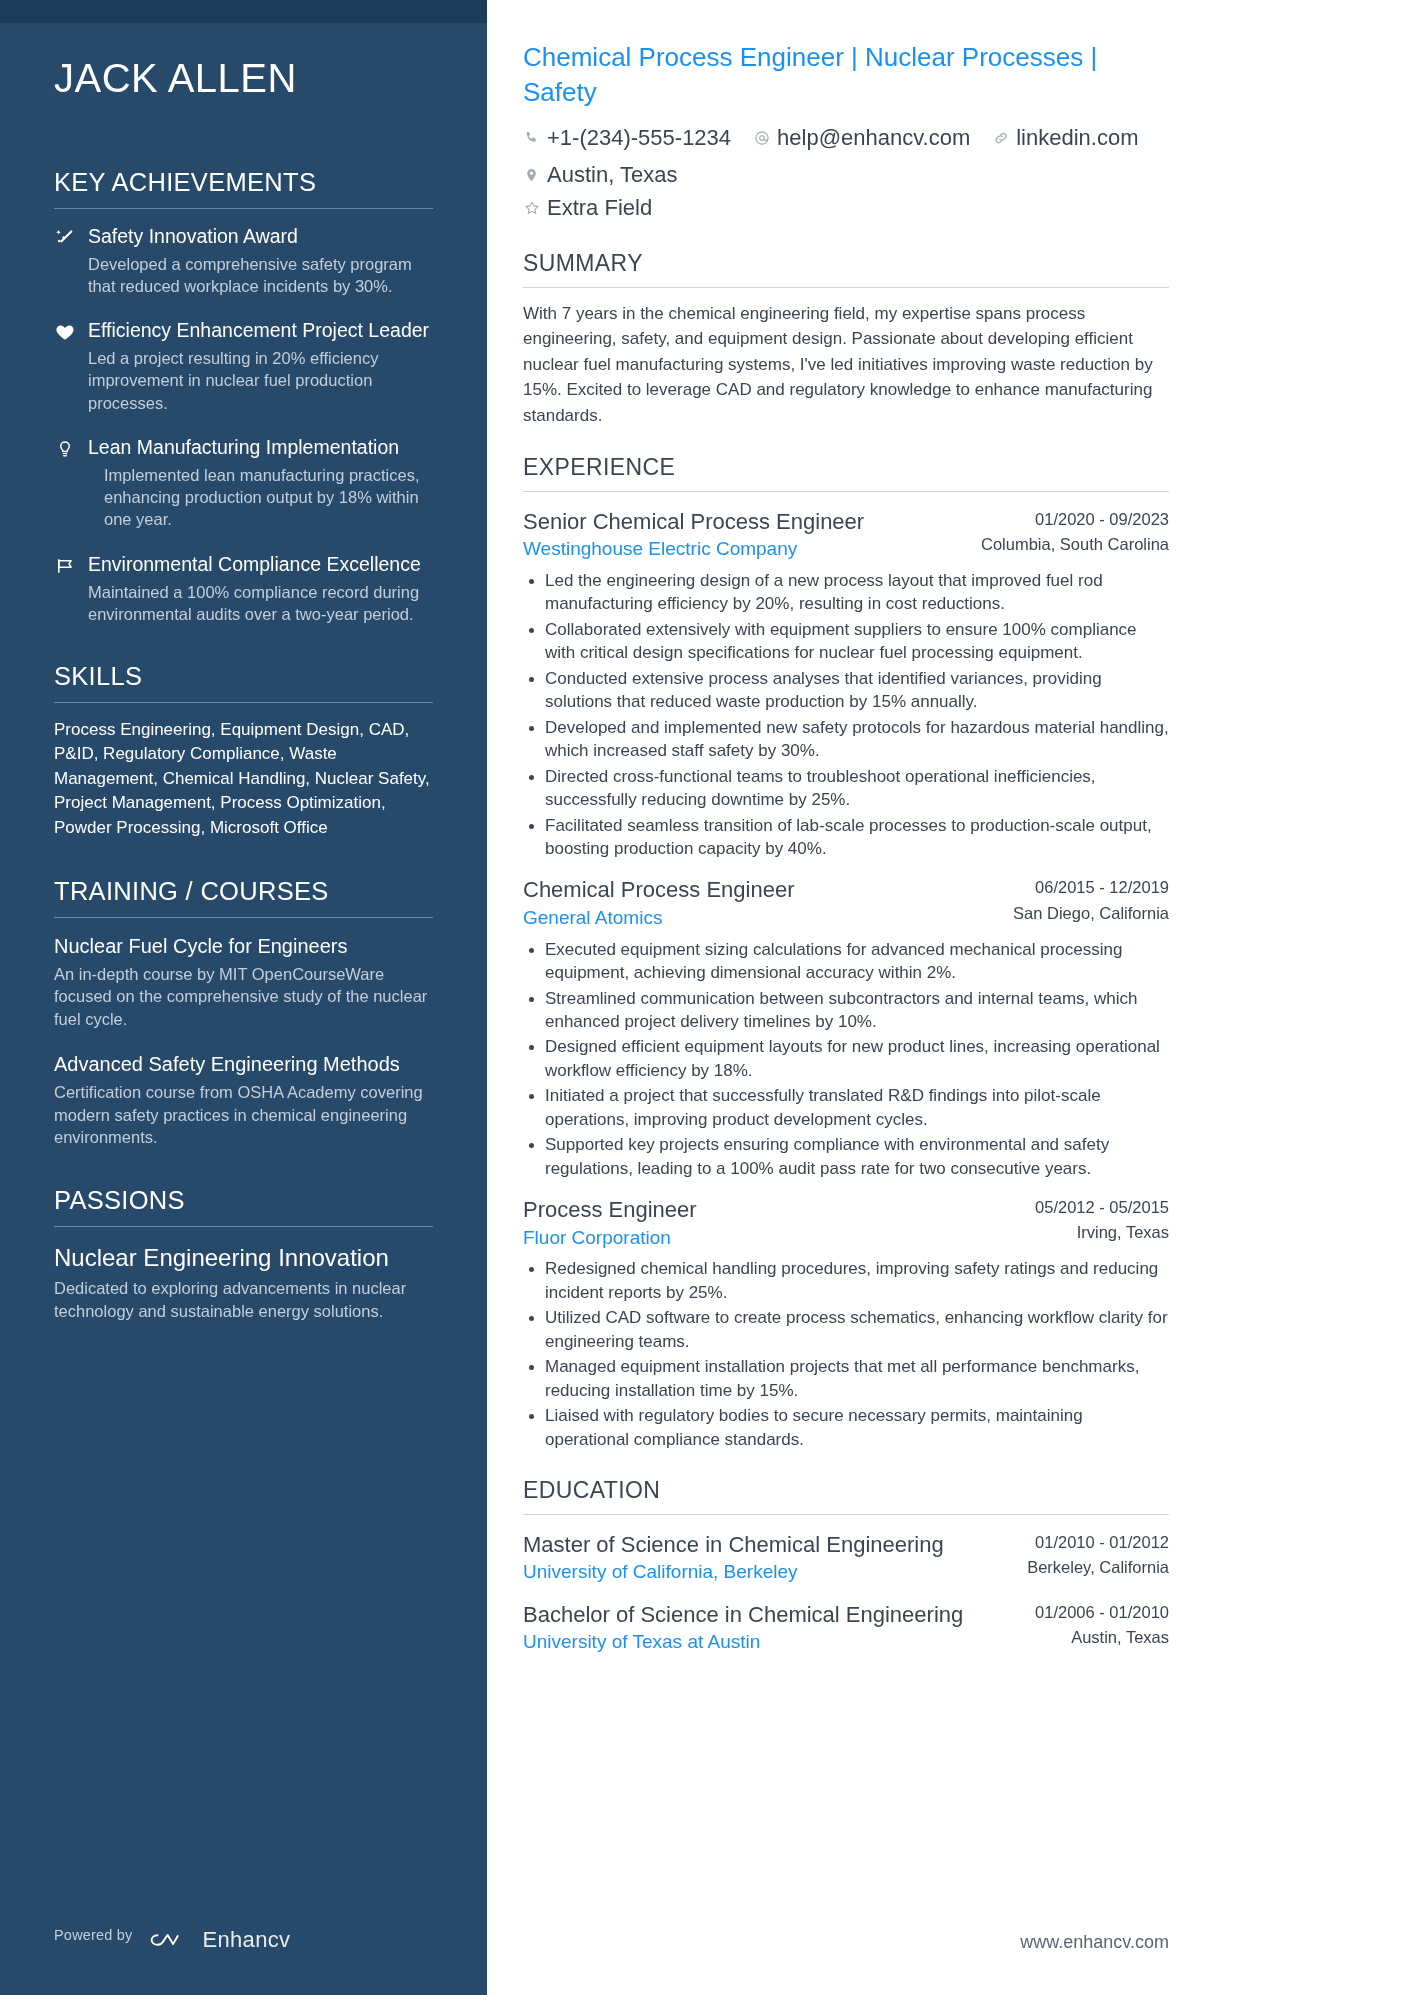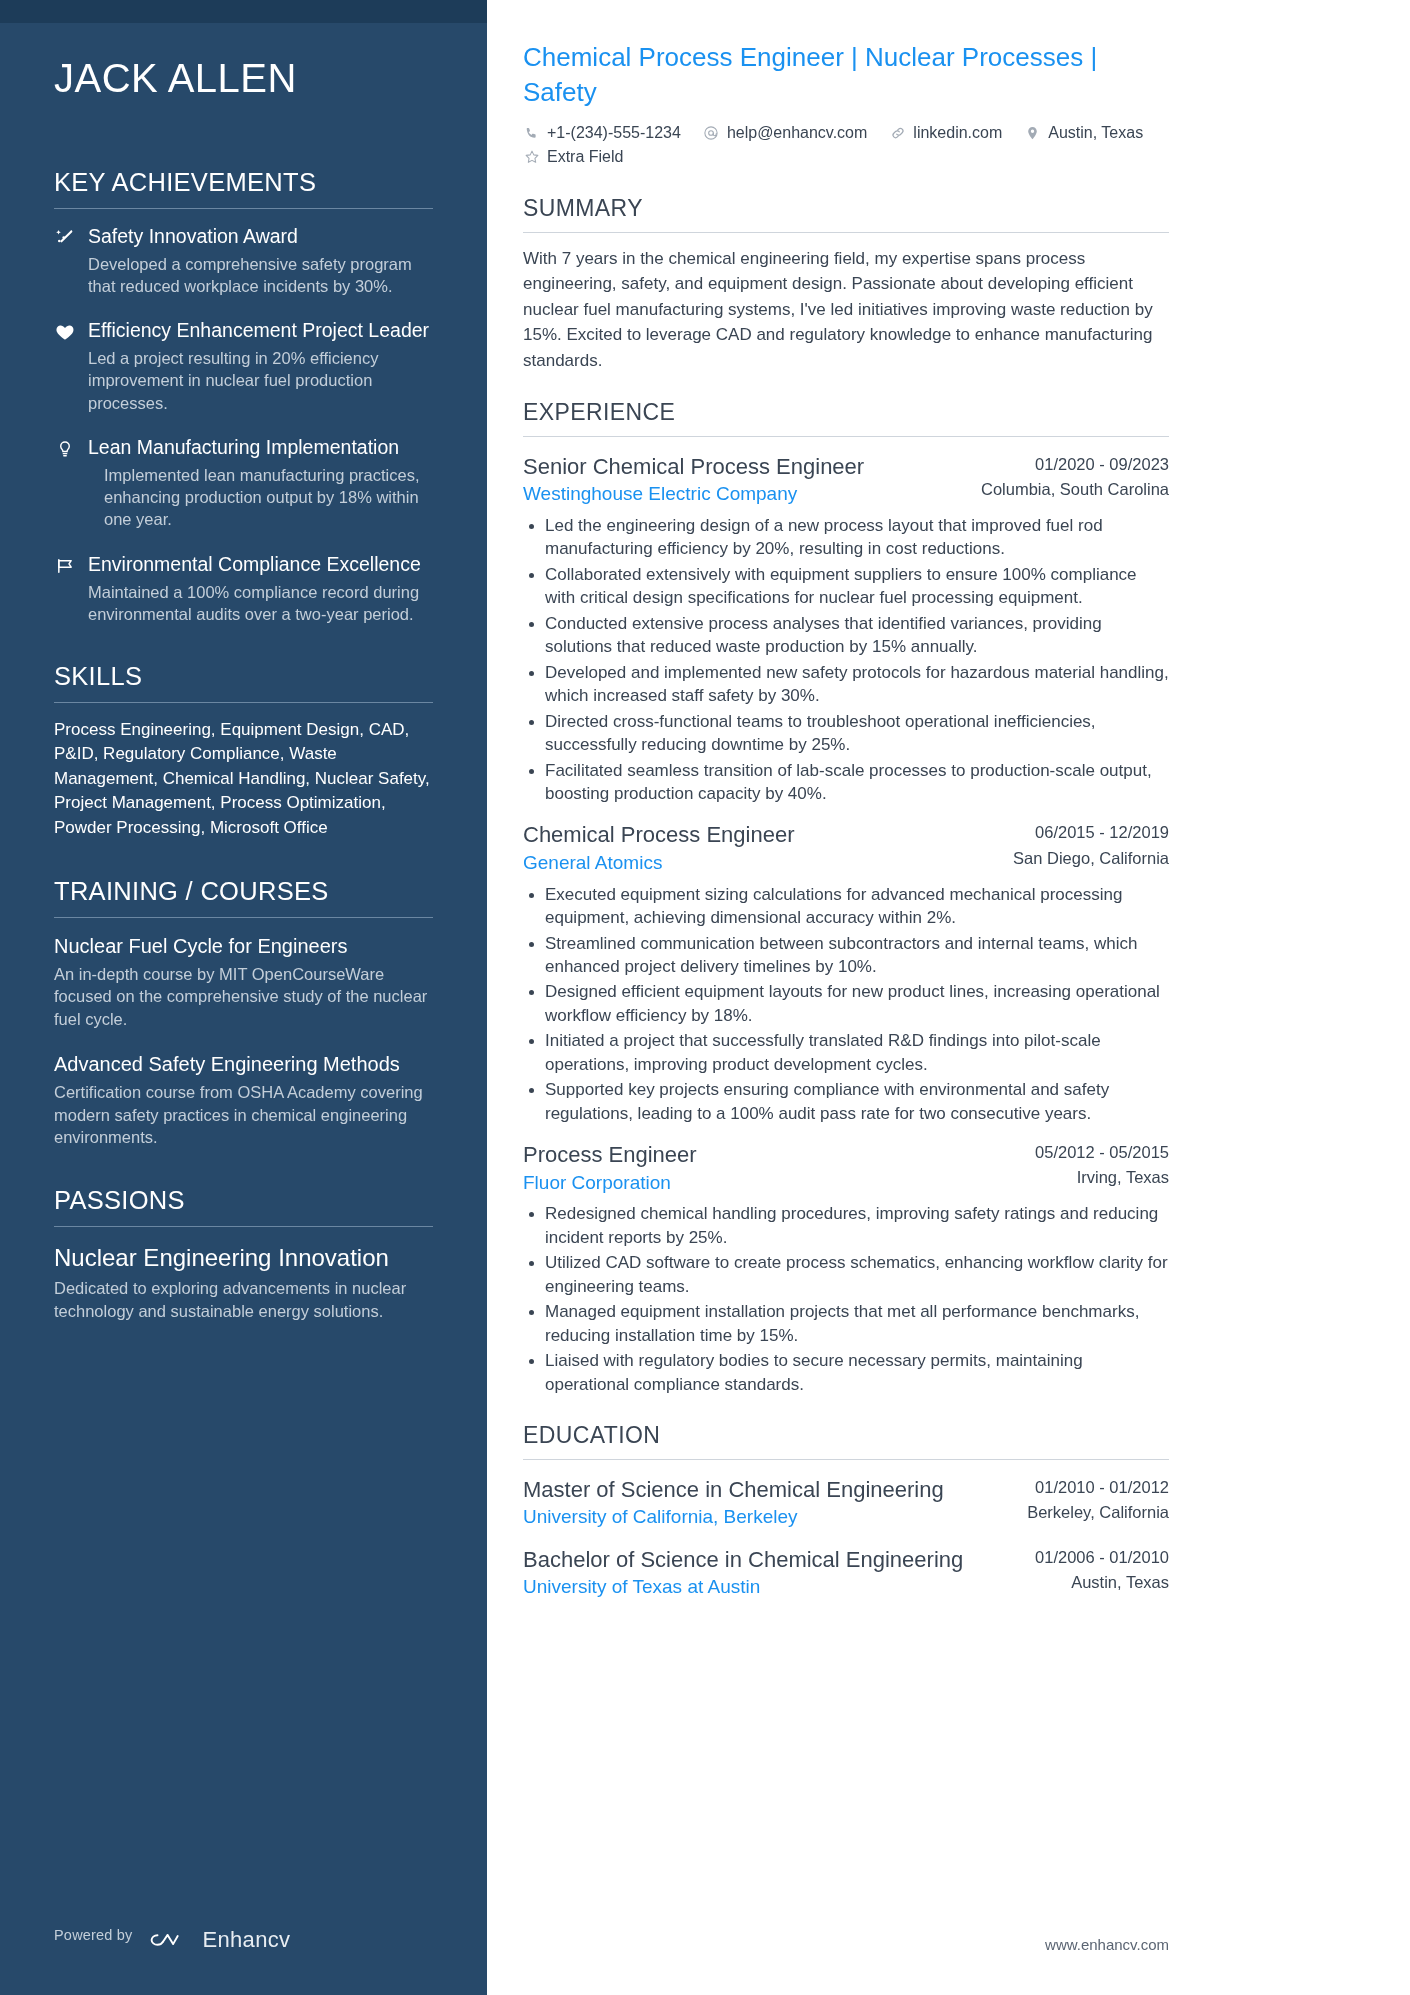--- a/index.html
+++ b/index.html
@@ -151,21 +151,21 @@
     display: flex;
     flex-wrap: wrap;
     align-items: center;
     gap: 0 22px;
     row-gap: 4px;
   }
   .contact-item {
     display: flex;
     align-items: center;
     gap: 7px;
-    font-size: 16px;
+    font-size: 22px;
     color: #3a4553;
     line-height: 1.5;
     white-space: nowrap;
   }
   .contact-item .ci-icon {
     width: 17px; height: 17px;
     flex: 0 0 17px;
     display: flex; align-items: center; justify-content: center;
     color: #a3abb5;
   }
@@ -238,21 +238,21 @@
     line-height: 1.38;
     color: #3a4553;
     margin-bottom: 2px;
   }
   .bullets li::marker { font-size: 15px; }
 
   .main-footer {
     position: absolute;
     bottom: 42px;
     right: 48px;
-    font-size: 15px;
+    font-size: 18px;
     color: #5b6573;
   }
 </style>
 </head>
 <body>
 
 <div class="page">
 
   <aside class="sidebar">
     <div class="sidebar-topbar"></div>

